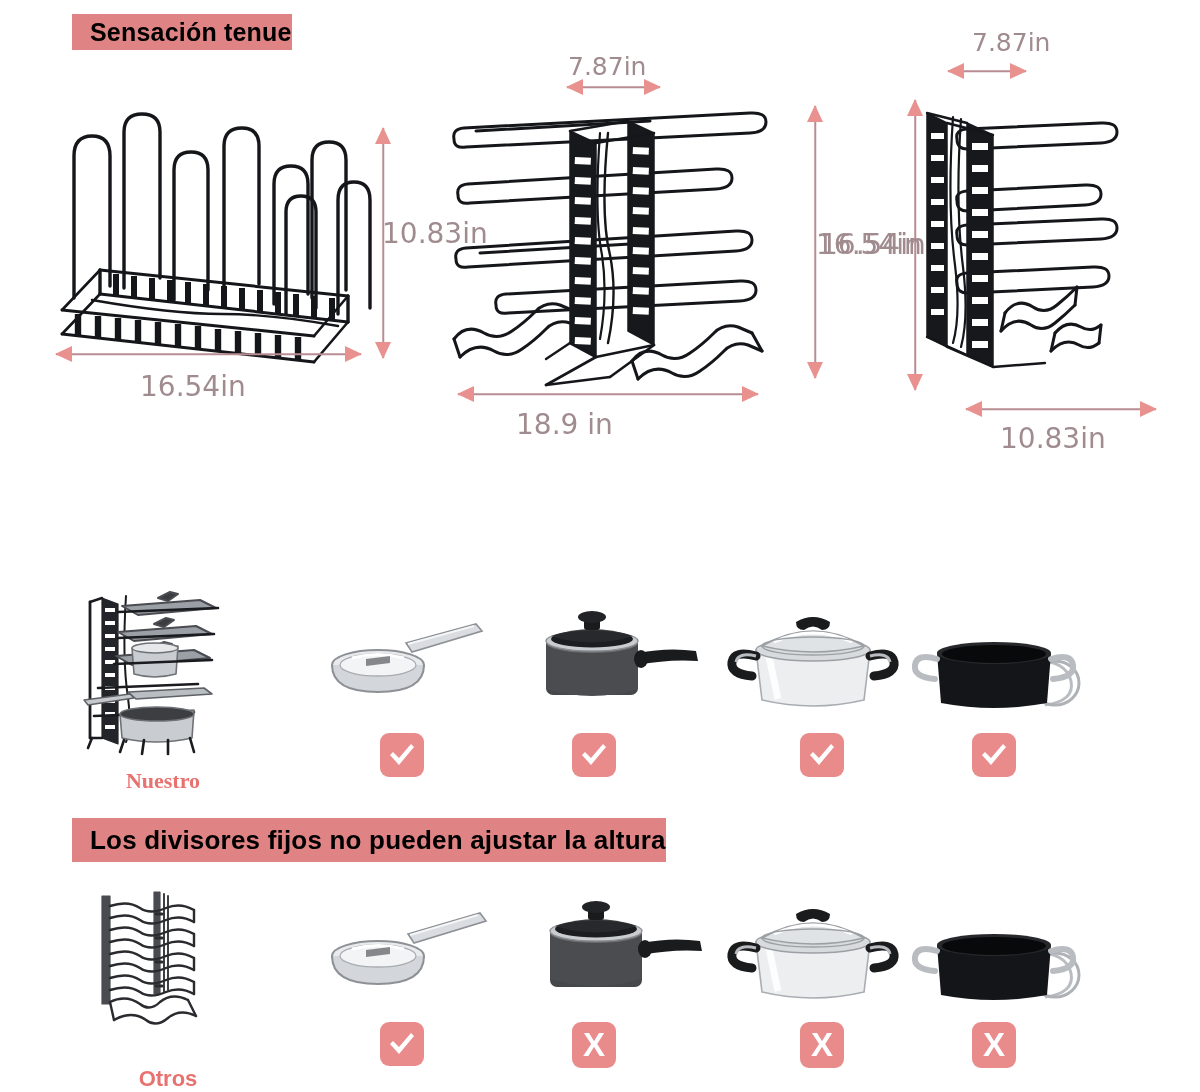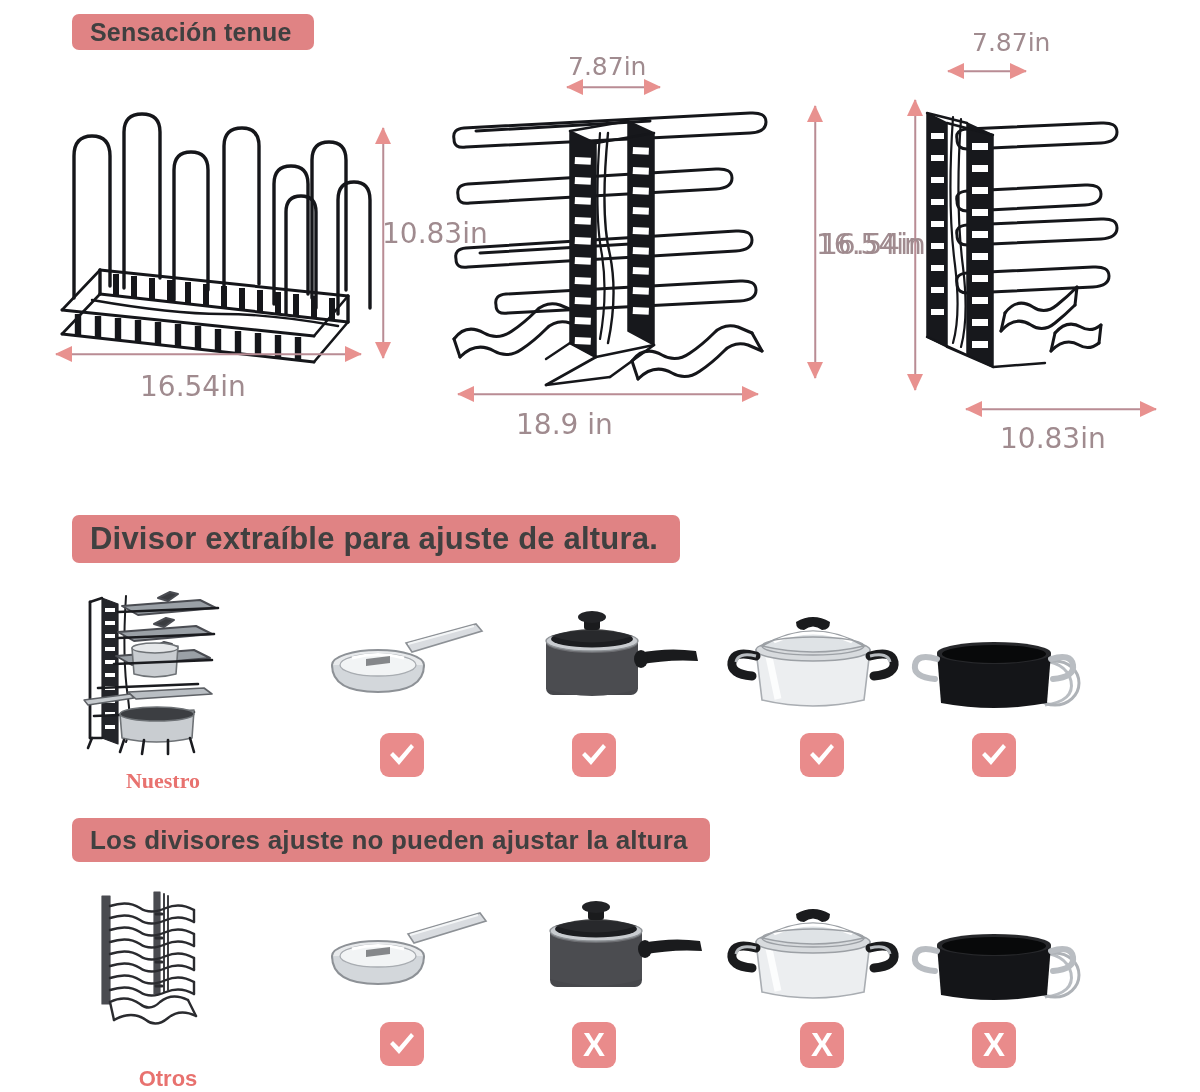--- a/index.html
+++ b/index.html
@@ -9,27 +9,26 @@
     font-family:"Liberation Sans", sans-serif;
     position:relative;overflow:hidden;
     -webkit-font-smoothing:antialiased;
   }
   .page{position:relative;width:1200px;height:1092px;background:#fff;}
 
   
   .banner{
     position:absolute;
     background:#e08384;
-    color:#404040;
+    color:#000000;
     font-weight:bold;
     display:flex;align-items:center;
-    padding-left:18px;padding-right:22px;
+    padding-left:18px;
     letter-spacing:0.2px;
     white-space:nowrap;
-    border-radius:7px;
   }
   #banner-1{left:72px;top:14px;height:36px;font-size:25px;}
   #banner-2{left:72px;top:515px;height:48px;font-size:31px;}
   #banner-3{left:72px;top:818px;height:44px;font-size:26px;}
 
   
   .dim{
     position:absolute;
     color:#a08b8f;
     font-size:28px;
@@ -319,21 +318,20 @@
   </div>
   <div class="dim" style="left:820px;top:228px;">16.54in</div>
 
   <div class="arrow-h" style="left:966px;top:400px;width:190px;height:18px;">
     <div class="bar"></div>
       <div class="ah-l"></div>
       <div class="ah-r"></div>
   </div>
   <div class="dim" style="left:1000px;top:422px;">10.83in</div>
 
-  <div class="banner" id="banner-2">Divisor extraíble para ajuste de altura.</div>
 
   <div class="rack" style="left:78px;top:588px;">
     <svg width="170" height="170" viewBox="0 0 170 170" fill="none" stroke="#1a1b1f" stroke-width="2.4" stroke-linecap="round" stroke-linejoin="round">
 
       <path d="M24 10 L24 150 L40 156 L40 16 Z" fill="#232429" stroke="#232429" stroke-width="1.2"></path>
       <g fill="#ffffff" stroke="none">
         <rect x="27" y="20" width="10" height="4"></rect>
           <rect x="27" y="33" width="10" height="4"></rect>
         <rect x="27" y="46" width="10" height="4"></rect>
           <rect x="27" y="59" width="10" height="4"></rect>
@@ -462,21 +460,21 @@
       <path d="M32 44 Q12 38 10 50 Q8 62 30 64" fill="none" stroke="#b9bdc2" stroke-width="6" stroke-linecap="round"></path>
       <path d="M146 44 Q166 38 168 50 Q170 62 148 64" fill="none" stroke="#b9bdc2" stroke-width="6" stroke-linecap="round"></path>
     </svg>
   </div>
   <div class="mark" style="left:972px;top:733px;">
     <svg width="28" height="24" viewBox="0 0 28 24" aria-hidden="true">
         <path d="M2 12 L5 9 L11 15 L23 1 L26 4 L11 22 Z" fill="#ffffff"></path>
       </svg>
   </div>
 
-  <div class="banner" id="banner-3">Los divisores ajuste no pueden ajustar la altura</div>
+  <div class="banner" id="banner-3">Los divisores fijos no pueden ajustar la altura</div>
 
   <div class="rack" style="left:88px;top:888px;">
     <svg width="160" height="150" viewBox="0 0 160 150" fill="none" stroke="#2a2b2f" stroke-width="2.4" stroke-linecap="round" stroke-linejoin="round">
 
       <path d="M14 8 L14 116 L22 116 L22 8 Z" fill="#4a4b50" stroke="#4a4b50" stroke-width="1.2"></path>
 
       <path d="M66 4 L66 106 L72 106 L72 4 Z" fill="#4a4b50" stroke="#4a4b50" stroke-width="1.2"></path>
       <path d="M76 6 L76 104" stroke-width="1.8"></path>
       <path d="M80 8 L80 102" stroke-width="1.8"></path>
 

